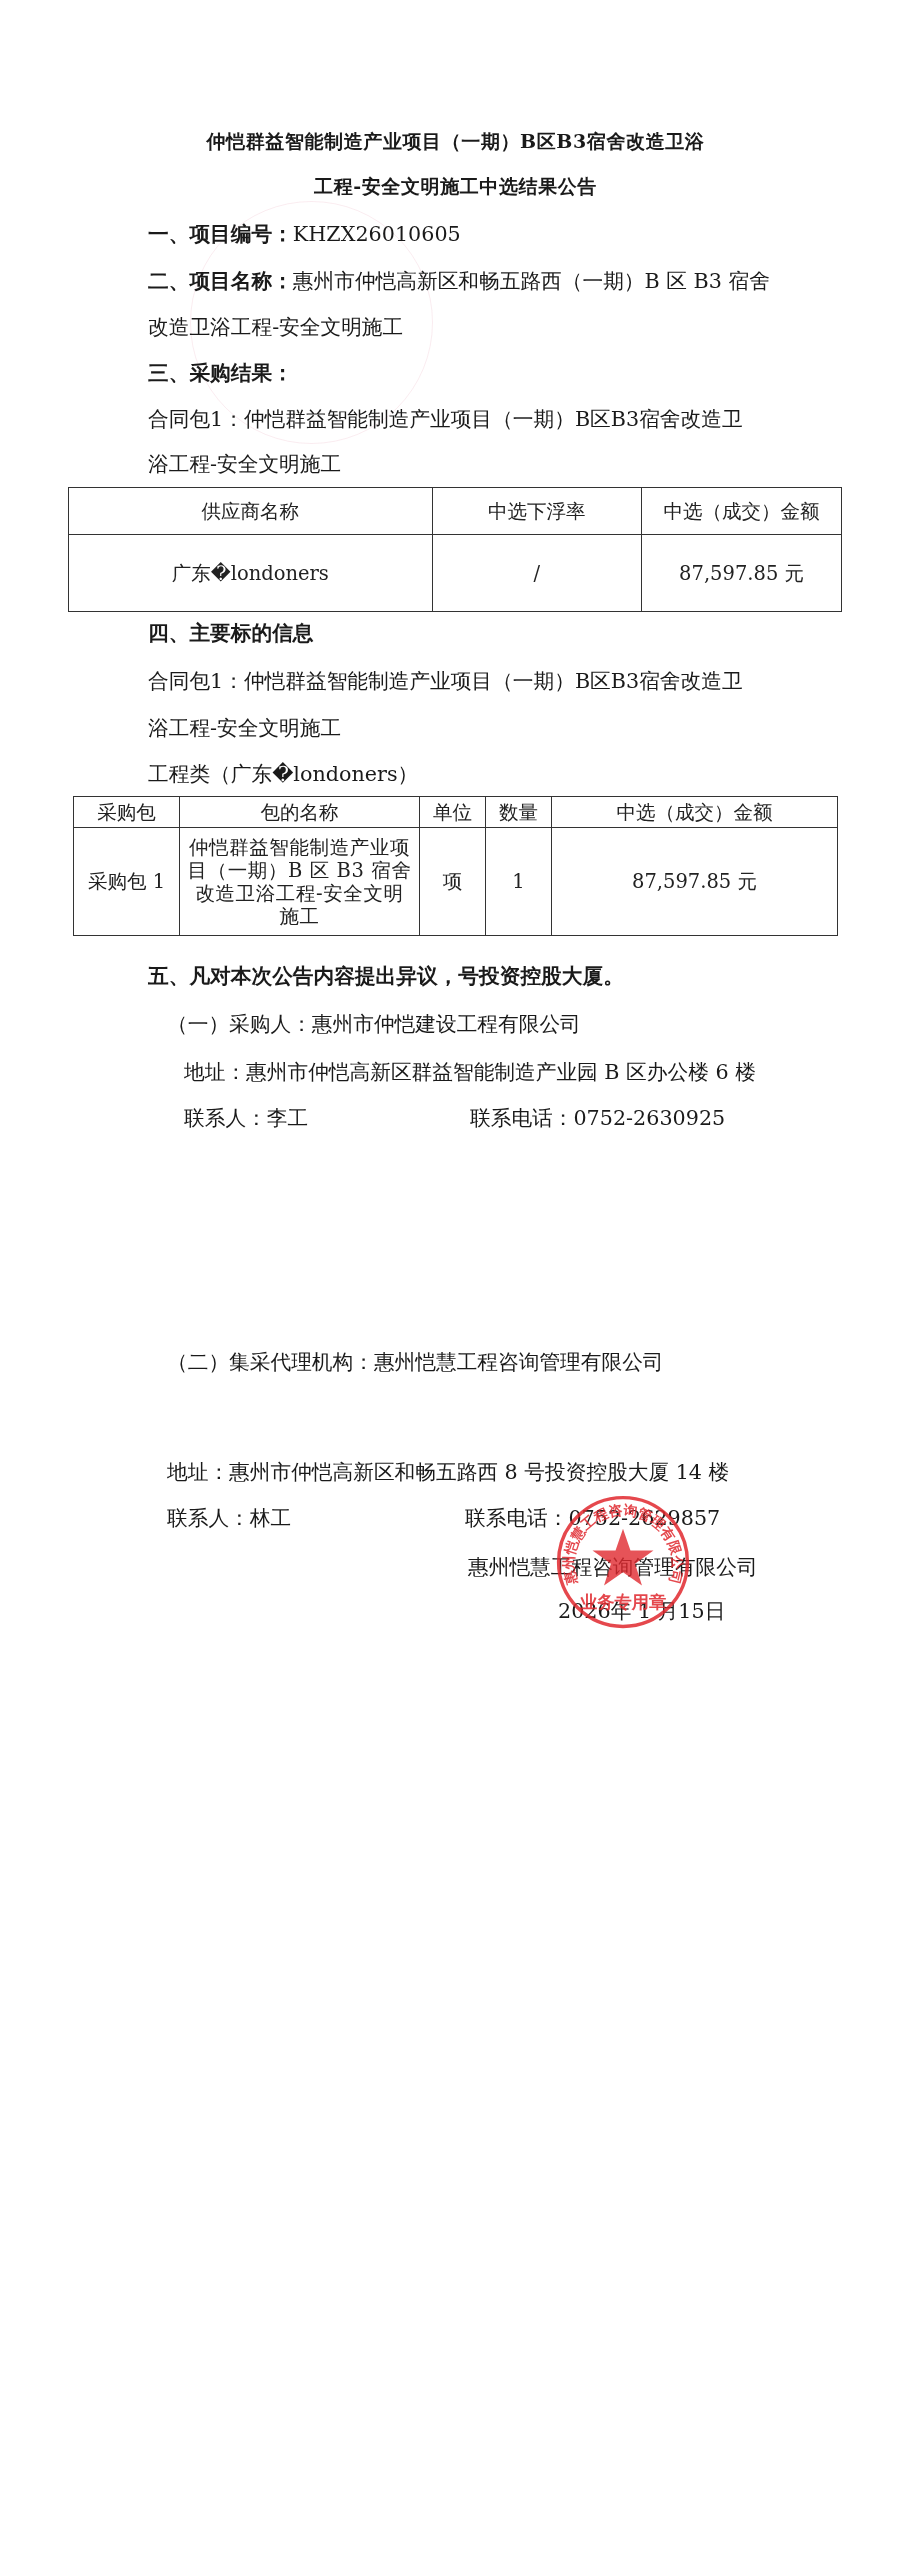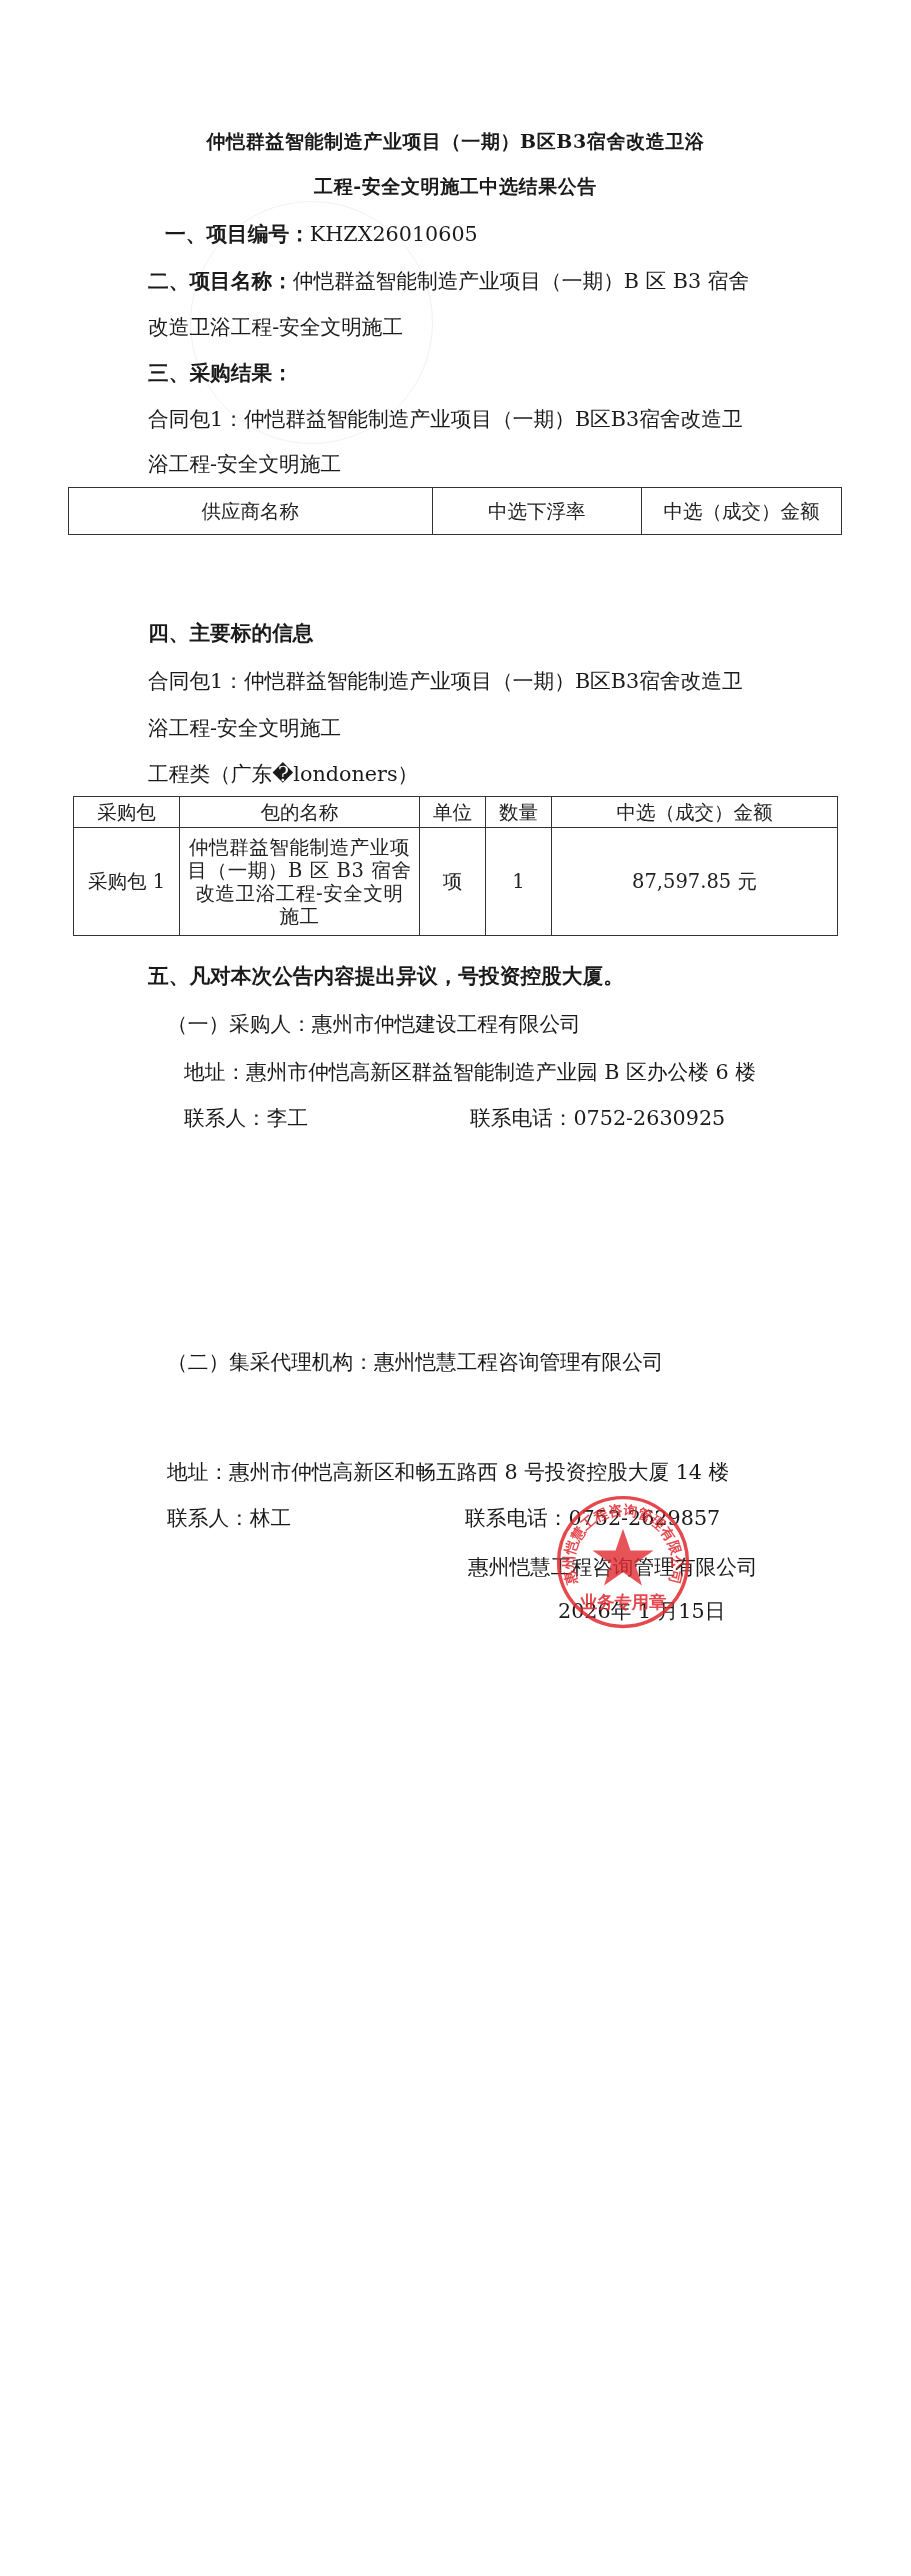--- a/index.html
+++ b/index.html
@@ -20,44 +20,49 @@
                  border-radius: 50%; border: 1.7px solid rgba(230,150,170,0.18); }
 </style>
 </head>
 <body>
 
 <div class="faint-stamp"></div>
 
 <div class="title" style="top:126px;">仲恺群益智能制造产业项目（一期）B区B3宿舍改造卫浴</div>
 <div class="title" style="top:171px;">工程-安全文明施工中选结果公告</div>
 
-<div class="line" style="left:148px; top:222px;margin-left:17px;">
+<div class="line" style="left:148px; top:222px;">
   <span class="bold">一、项目编号：</span><span>KHZX26010605</span>
 </div>
 
 <div class="line" style="left:148px; top:269px;">
-  <span class="bold">二、项目名称：</span><span>仲恺群益智能制造产业项目（一期）B 区 B3 宿舍</span>
+  <span class="bold">二、项目名称：</span><span>惠州市仲恺高新区和畅五路西（一期）B 区 B3 宿舍</span>
 </div>
 <div class="line" style="left:148px; top:315px;">改造卫浴工程-安全文明施工</div>
 
 <div class="line bold" style="left:148px; top:361px;">三、采购结果：</div>
 <div class="line" style="left:148px; top:407px;">合同包1：仲恺群益智能制造产业项目（一期）B区B3宿舍改造卫</div>
 <div class="line" style="left:148px; top:452px;">浴工程-安全文明施工</div>
 
 <table class="doc" style="left:68px; top:487px; width:774px;padding-left:12px;">
   <colgroup>
       <col style="width:364px">
       <col style="width:210px">
       <col style="width:200px">
     </colgroup>
   <tbody>
       <tr style="height:47px;">
     <td>供应商名称</td>
     <td>中选下浮率</td>
     <td>中选（成交）金额</td>
+  </tr>
+  <tr style="height:77px;">
+    <td>广东�londoners</td>
+    <td>/</td>
+    <td>87,597.85 元</td>
   </tr>
 </tbody>
   </table>
 
 <div class="line bold" style="left:148px; top:621px;">四、主要标的信息</div>
 <div class="line" style="left:148px; top:669px;">合同包1：仲恺群益智能制造产业项目（一期）B区B3宿舍改造卫</div>
 <div class="line" style="left:148px; top:716px;">浴工程-安全文明施工</div>
 <div class="line" style="left:148px; top:762px;">工程类（广东�londoners）</div>
 
 <table class="doc" style="left:73px; top:796px; width:765px;">

